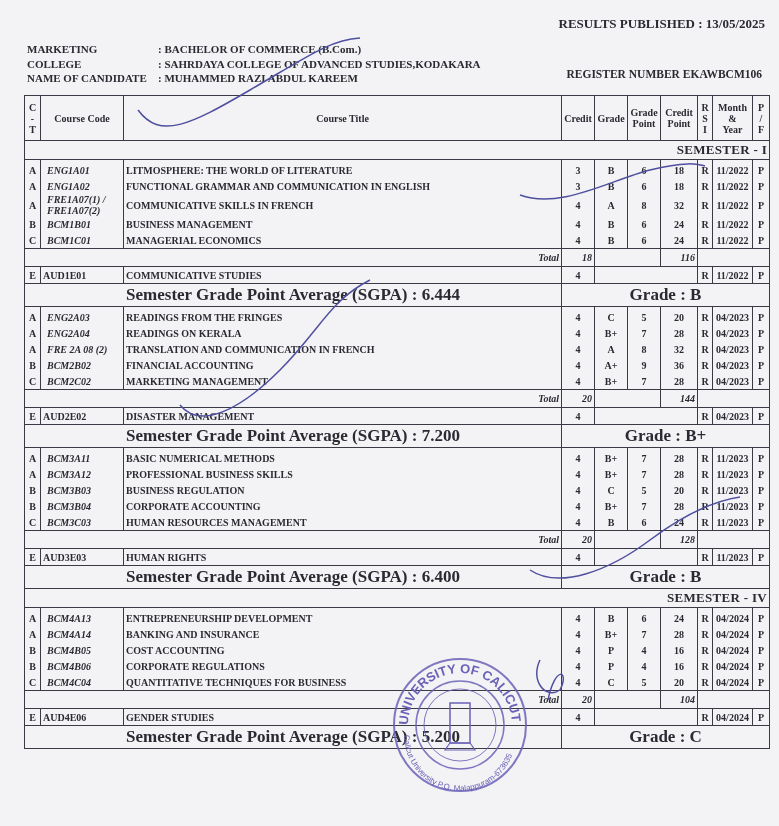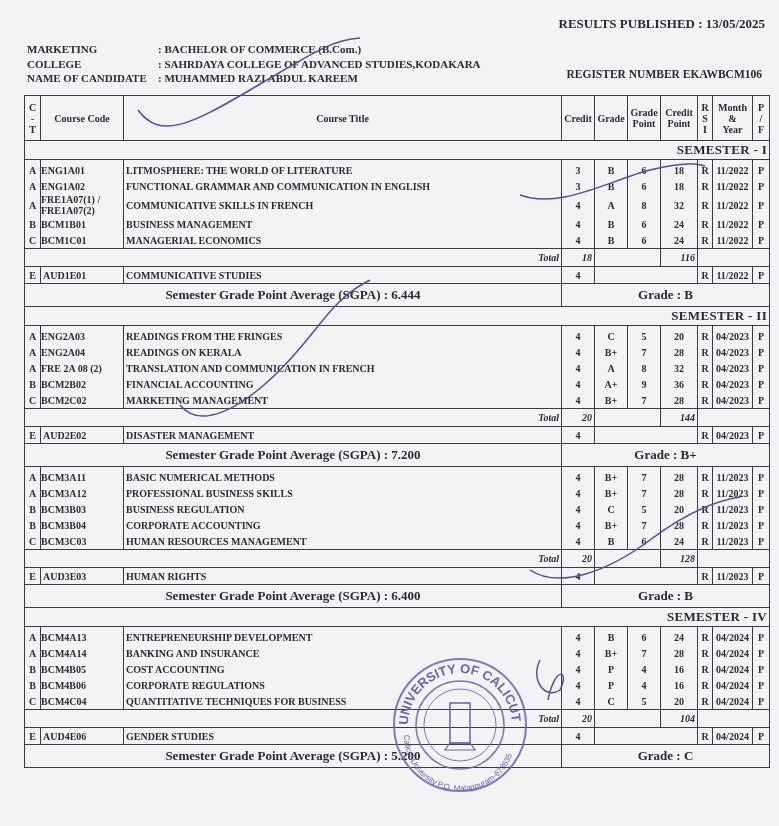--- a/index.html
+++ b/index.html
@@ -24,30 +24,30 @@
   }
   table.res td, table.res th { padding:0 2px; vertical-align:middle; }
   table.res > tbody > tr.hdr th {
     border:1.5px solid #3a3a44; font-size:10px; text-align:center; height:44px; line-height:11px;
   }
   .sem-title td {
     border:1.5px solid #3a3a44; font-size:13px; text-align:right; height:18px; padding-left:4px !important; letter-spacing:0.3px;
   }
   tr.course td { height:16px; line-height:11px; }
   tr.course td.ct { border-left:1.5px solid #3a3a44; border-right:1px solid #3a3a44; text-align:center; }
-  tr.course td.code { border-right:1px solid #3a3a44; padding-left:0; }
+  tr.course td.code { border-right:1px solid #3a3a44; padding-left:6px;font-style:italic; }
   tr.course td.title { border-right:1.5px solid #3a3a44; padding-left:2px; }
   tr.course td.num { text-align:center; border-right:1px solid #3a3a44; }
   tr.course td.cr { border-right:1px solid #3a3a44; }
   tr.course td.pf { border-right:1.5px solid #3a3a44; text-align:center; }
   tr.course.first td { padding-top:2px; }
   tr.total td { border:1.5px solid #3a3a44; text-align:right; height:17px;font-style:italic; }
   tr.audit td { border:1.5px solid #3a3a44; height:16px; }
   tr.audit td.ct { text-align:center; }
-  tr.sgpa td { border:1.5px solid #3a3a44; height:22px; font-size:13px; text-align:center; }
+  tr.sgpa td { border:1.5px solid #3a3a44; height:22px; font-size:17px; text-align:center; }
   .purple-ink { position:absolute; pointer-events:none; }
   .stamp { position:absolute; left:390px; top:655px; width:140px; height:140px; pointer-events:none; }
 </style>
 </head>
 <body>
 
 <div class="published">RESULTS PUBLISHED : 13/05/2025</div>
 
 <div class="info">
   <div class="row">
@@ -168,23 +168,20 @@
         <td style="text-align: center;">4</td>
         <td colspan="3"></td>
         <td style="text-align: center;">R</td>
         <td style="text-align: center;">11/2022</td>
         <td style="text-align: center;">P</td>
       </tr>
       <tr class="sgpa">
         <td colspan="3">Semester Grade Point Average (SGPA) : 6.444</td>
         <td colspan="7">Grade : B</td>
       </tr>
-      <tr class="sem-title">
-        <td colspan="10">SEMESTER - II</td>
-      </tr>
       <tr class="course first">
         <td class="ct">A</td>
         <td class="code">ENG2A03</td>
         <td class="title">READINGS FROM THE FRINGES</td>
         <td class="num">4</td>
         <td class="num">C</td>
         <td class="num">5</td>
         <td class="num cr">20</td>
         <td class="num">R</td>
         <td class="num">04/2023</td>

